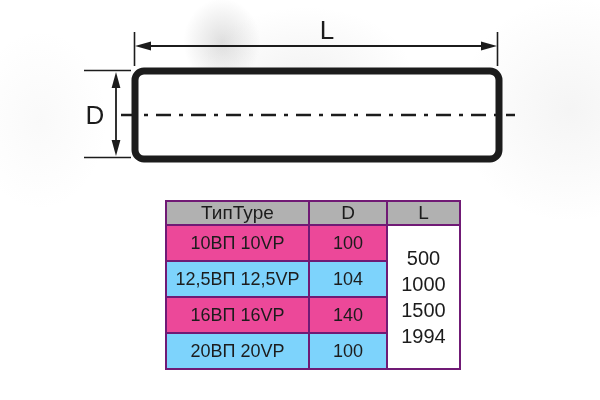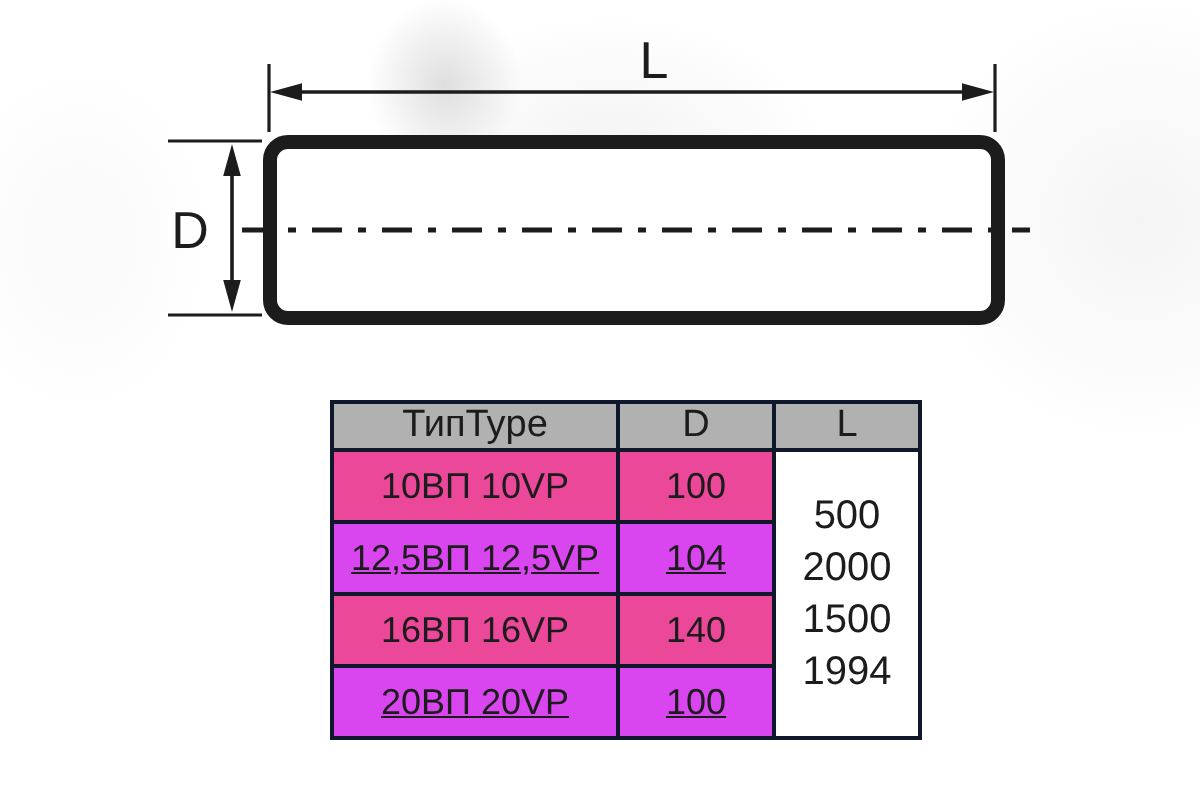--- a/index.html
+++ b/index.html
@@ -35,37 +35,37 @@
   
   .spec-table {
     position: absolute;
     left: 165px;
     top: 200px;
     border-collapse: collapse;
     table-layout: fixed;
     color: #1c1c1c;
   }
   .spec-table td, .spec-table th {
-    border: 2px solid #0f172a;
+    border: 2px solid #701a75;
     text-align: center;
     vertical-align: middle;
     padding: 0;
     font-weight: 400;
   }
   .col-type { width: 141px; }
   .col-d    { width: 76px;  }
   .col-l    { width: 71px;  }
 
   .hdr-row th {
     height: 22px;
     background: #b1b1b1;
     font-size: 19px;
   }
   .data-row td { height: 34px; font-size: 18px; background: #ec4899; }
-  .data-row.alt td { background: #d946ef; text-decoration: underline; }
+  .data-row.alt td { background: #7dd3fc; }
   .cell-d { font-size: 19px; }
   .cell-l-merged { background: #ffffff !important; }
   .l-stack { display: flex; flex-direction: column; justify-content: center; }
   .l-stack div { font-size: 20px; line-height: 26px; }
 </style>
 </head>
 <body>
 
 <div class="stage">
 
@@ -103,21 +103,21 @@
         <th class="col-d">D</th>
         <th class="col-l">L</th>
       </tr>
 
       <tr class="data-row">
         <td>10ВП 10VP</td>
         <td class="cell-d">100</td>
         <td class="cell-l-merged" rowspan="4">
           <div class="l-stack">
             <div>500</div>
-            <div>2000</div>
+            <div>1000</div>
             <div>1500</div>
             <div>1994</div>
           </div>
         </td>
       </tr>
 
       <tr class="data-row alt">
         <td>12,5ВП 12,5VP</td>
         <td class="cell-d">104</td>
       </tr>

